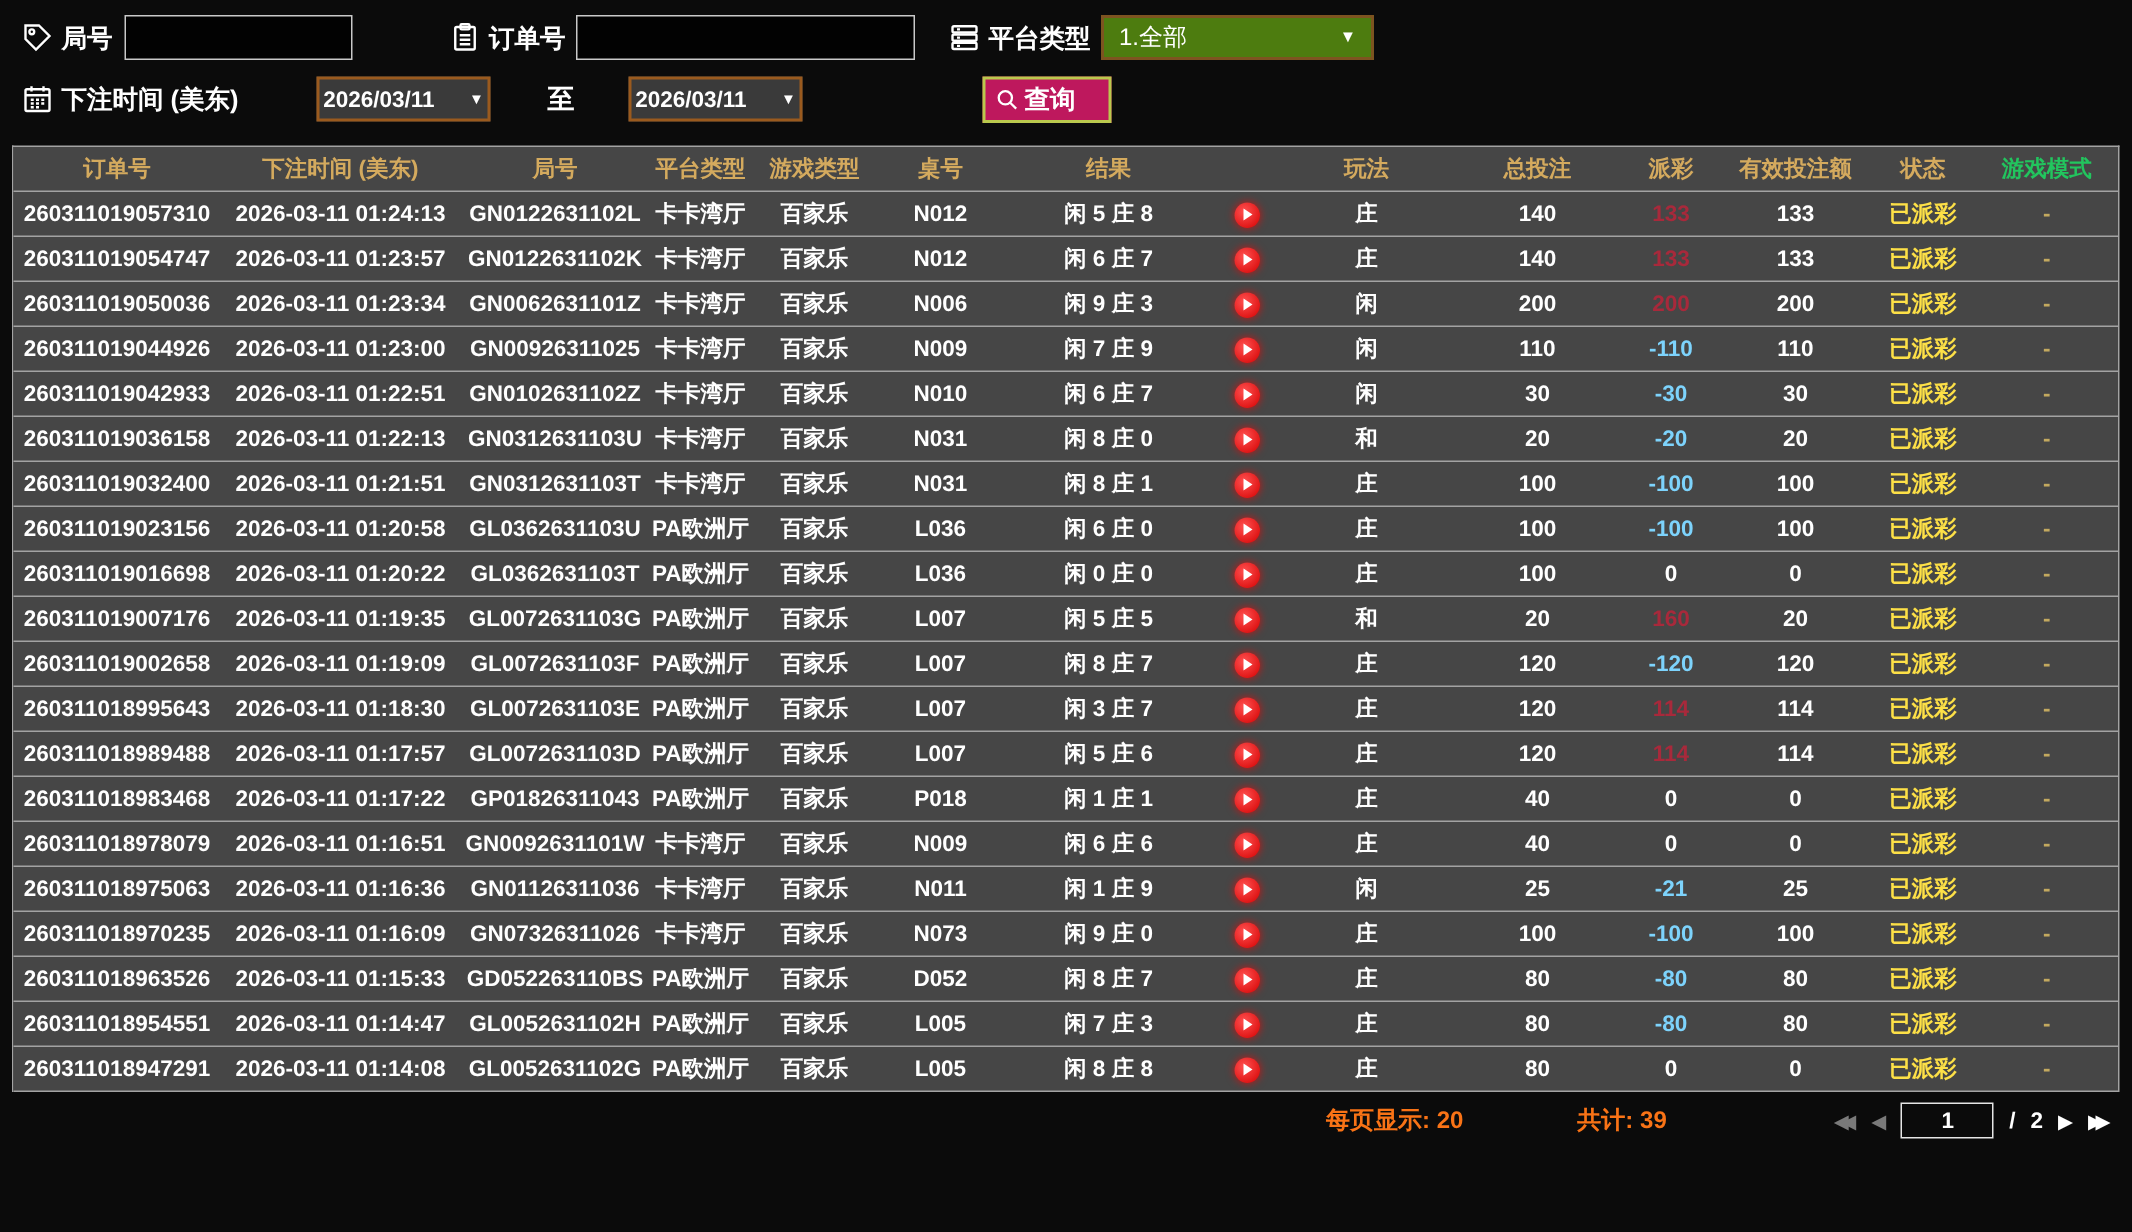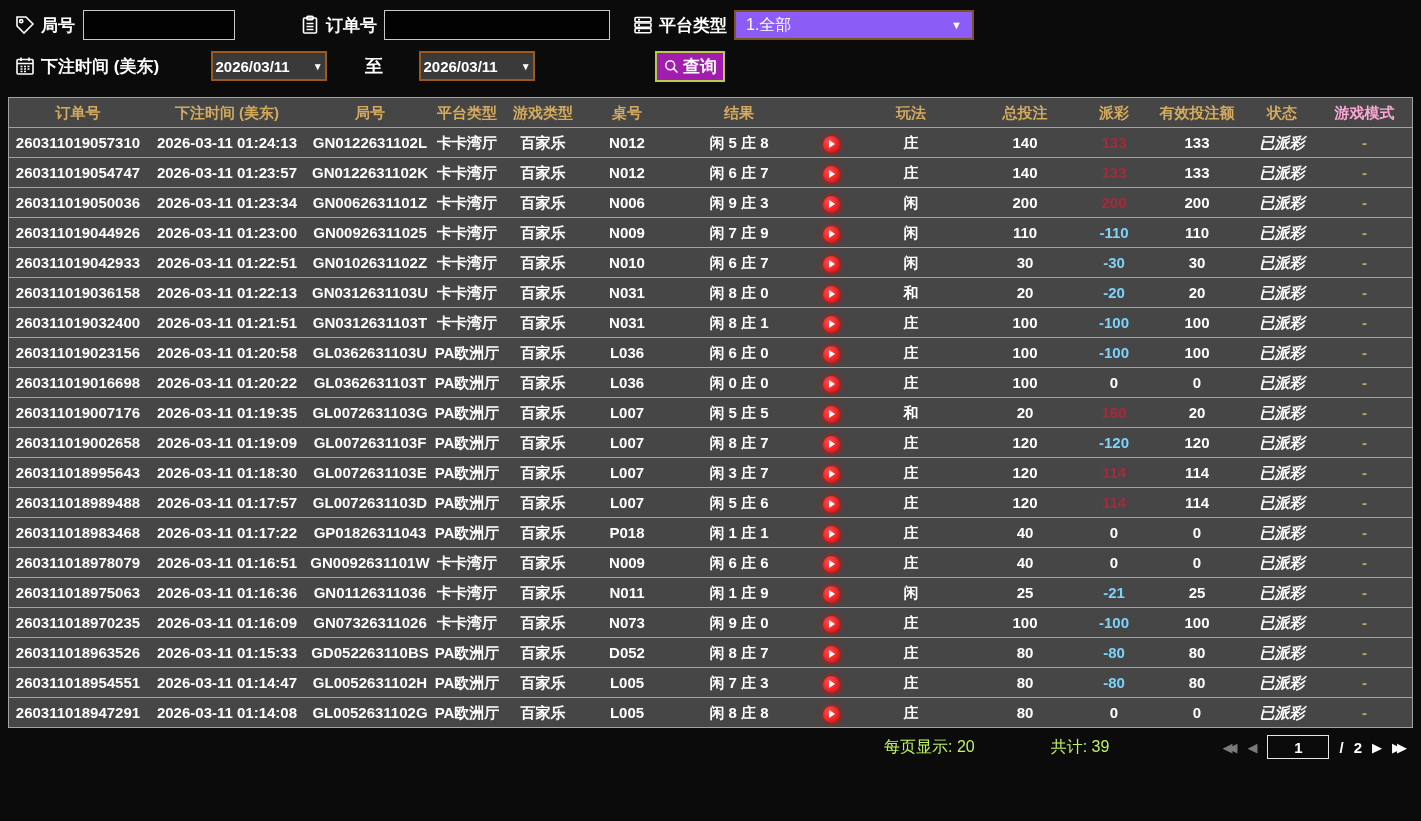--- a/index.html
+++ b/index.html
@@ -11,57 +11,57 @@
   .frow { display:flex; align-items:center; margin-left:14px; }
   .frow1 { height:34px; }
   .frow2 { height:36px; margin-top:6px; }
   .ficon { width:22px; height:22px; display:inline-flex; align-items:center; justify-content:center; }
   .ficon svg { width:20px; height:20px; stroke:#fff; fill:none; stroke-width:1.6; }
   .flabel { color:#fff; font-weight:700; font-size:17px; margin-left:5px; white-space:nowrap; }
   .finput { height:30px; background:#020202; border:1px solid #c9c9c9; color:#fff;
     font-size:15px; padding:0 6px; outline:none; }
   .finput.game { width:152px; margin-left:8px; }
   .finput.order { width:226px; margin-left:7px; }
-  .fselect { width:240px; height:30px; margin-left:7px; background:#8b5cf6; border:2px solid #7d5420;
+  .fselect { width:182px; height:30px; margin-left:7px; background:#4d7c0f; border:2px solid #7d5420;
     color:#fff; font-size:16px; display:flex; align-items:center; padding:0 10px; cursor:pointer; }
   .fselect .caret { margin-left:auto; font-size:11px; color:#fff; }
   .gap1 { width:64px; } .gap2 { width:22px; }
   .datebox { width:116px; height:30px; background:#3a3a3a; border:2px solid #9a5a1e; color:#fff;
     font-weight:700; font-size:15px; display:flex; align-items:center; justify-content:center;
     gap:23px; cursor:pointer; }
   .datebox .caret { font-size:10px; }
   .tolabel { color:#fff; font-weight:700; font-size:18px; margin:0 36px 0 38px; }
-  .searchbtn { margin-left:120px; height:31px; padding:0 6px 0 6px; background:#a21caf;
+  .searchbtn { margin-left:120px; height:31px; padding:0 22px 0 6px; background:#be185d;
     border:2px solid #bac94d; color:#fff; font-weight:700; font-size:17px;
     display:inline-flex; align-items:center; gap:3px; cursor:pointer; }
   .searchbtn svg { width:17px; height:17px; stroke:#fff; fill:none; stroke-width:1.8; }
 
   
   .table { margin:13px 8px 0 8px; border:1px solid #a3a3a3; border-bottom:none; }
   .trow { display:grid;
     grid-template-columns:138px 160px 126px 68px 84px 84px 140px 44px 116px 112px 66px 100px 70px 1fr;
     height:30px; background:#464646; border-bottom:1px solid #a3a3a3; align-items:center; }
   .tcell { text-align:center; color:#fff; font-weight:700; font-size:15px; white-space:nowrap;
     overflow:hidden; line-height:29px; }
   .thead .tcell { color:#d4aa5e; font-size:15px; }
-  .thead .tcell.mode-h { color:#f9a8d4; }
+  .thead .tcell.mode-h { color:#22c55e; }
   .pos { color:#a8293b; }
   .neg { color:#7dd3fc; }
-  .status { color:#ffffff;font-style:italic; }
+  .status { color:#fde047; }
   .dash { color:#c3a95f; }
   .play { width:17px; height:17px; border-radius:50%; display:inline-flex; align-items:center;
     justify-content:center; background:radial-gradient(circle at 38% 35%, #ff5050, #d40000);
     box-shadow:0 0 6px rgba(255,0,0,.75); vertical-align:middle; cursor:pointer; }
   .play::after { content:""; border-left:6px solid #fff; border-top:4px solid transparent;
     border-bottom:4px solid transparent; margin-left:2px; }
   .summary .tcell { color:#eae300; }
 
   
   .footer { height:38px; display:flex; align-items:center; }
-  .ftext { color:#bef264; font-weight:400; font-size:16px; }
+  .ftext { color:#f97316; font-weight:700; font-size:16px; }
   .ftext.size { margin-left:884px; }
   .ftext.count { margin-left:76px; }
   .pager { margin-left:auto; margin-right:14px; display:flex; align-items:center; gap:10px; }
   .arrow { color:#fff; font-size:13px; cursor:pointer; line-height:1; }
   .arrow.dbl { letter-spacing:-5px; padding-right:5px; }
   .arrow.disabled { color:#7a7a7a; }
   .pagebox { width:62px; height:24px; border:1px solid #e6e6e6; color:#fff; font-weight:700;
     font-size:15px; display:inline-flex; align-items:center; justify-content:center; cursor:text; }
   .pslash, .ptotal { color:#fff; font-weight:700; font-size:15px; }
 </style>

